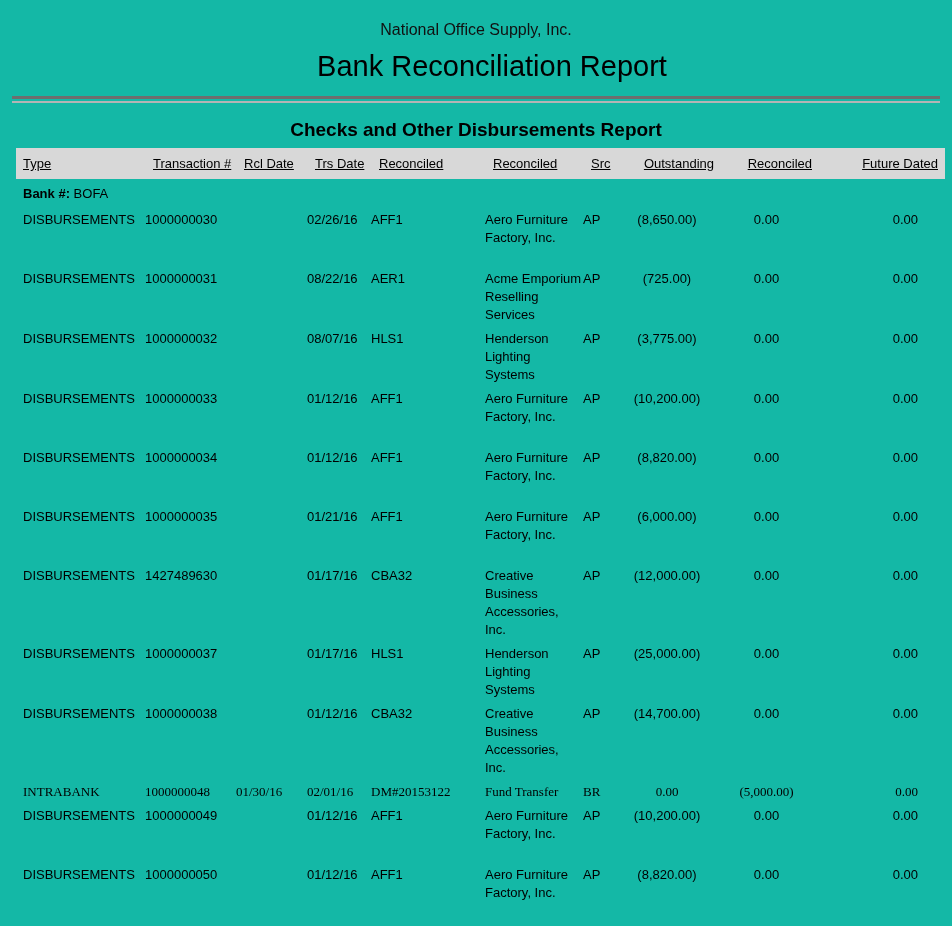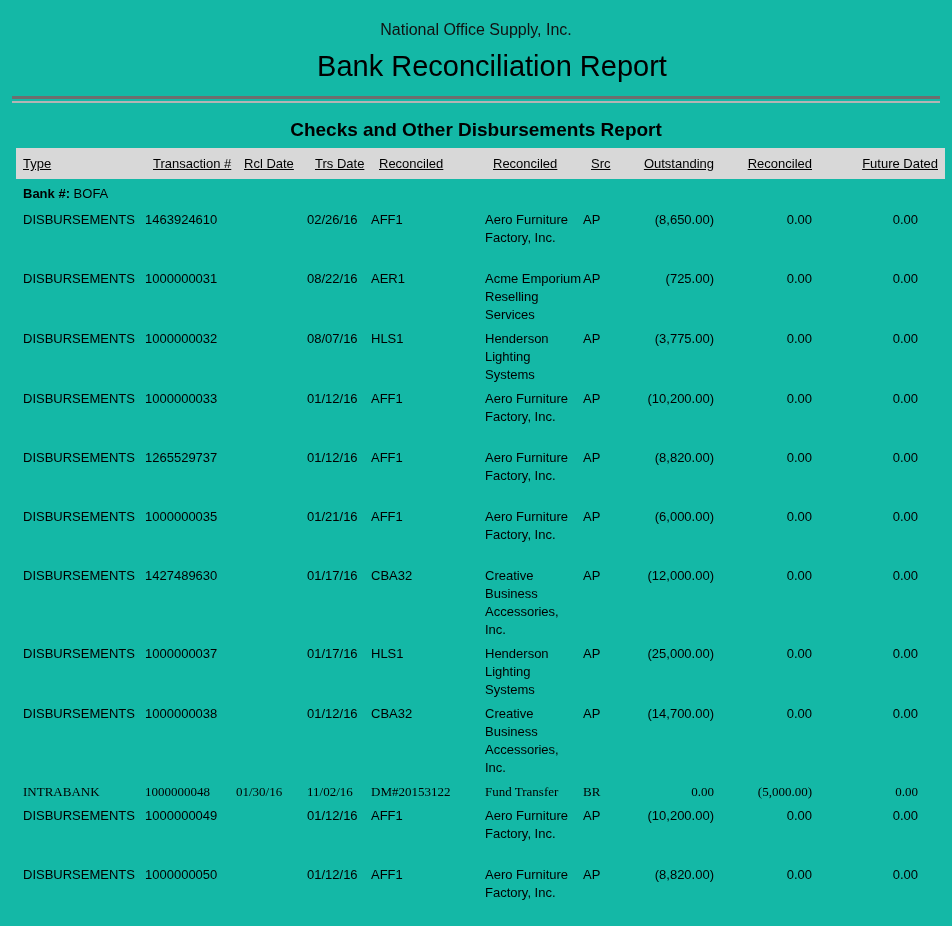--- a/index.html
+++ b/index.html
@@ -85,21 +85,21 @@
   tr.bank-row td { padding: 6px 0 8px 7px; margin-left: 28px; }
   .bank-label { font-weight: 700; }
   tr.data-row td {
     height: 59px;              
     box-sizing: border-box;
     padding-bottom: 6px;
   }
   tr.data-row td:first-child { padding-left: 7px; }
   tr.row-intrabank td { height: auto; font-family: Liberation Serif, serif; }
   tbody td:nth-child(8),
-  tbody td:nth-child(9) { text-align: right; padding-right: 7px; }
+  tbody td:nth-child(9) { text-align: center; padding-right: 7px; }
   tbody td:nth-child(10) { text-align: right; padding-right: 27px; }
 </style>
 </head>
 <body>
 
 <div class="page">
   <div class="company">National Office Supply, Inc.</div>
   <div class="title">Bank Reconciliation Report</div>
   <div class="divider"></div>
   <div class="section-title">Checks and Other Disbursements Report</div>
@@ -130,21 +130,21 @@
           <th>Reconciled</th>
           <th>Future Dated</th>
         </tr>
     </thead>
     <tbody id="table-body">
       <tr class="bank-row">
         <td colspan="10"><span class="bank-label">Bank #:</span> <span>BOFA</span></td>
       </tr>
     <tr class="data-row row-disbursements">
           <td>DISBURSEMENTS</td>
-          <td>1463924610</td>
+          <td>1000000030</td>
           <td></td>
           <td>02/26/16</td>
           <td>AFF1</td>
           <td>Aero Furniture Factory, Inc.</td>
           <td>AP</td>
           <td>(8,650.00)</td>
           <td>0.00</td>
           <td>0.00</td>
         </tr>
         <tr class="data-row row-disbursements">
@@ -178,21 +178,21 @@
           <td>01/12/16</td>
           <td>AFF1</td>
           <td>Aero Furniture Factory, Inc.</td>
           <td>AP</td>
           <td>(10,200.00)</td>
           <td>0.00</td>
           <td>0.00</td>
         </tr>
         <tr class="data-row row-disbursements">
           <td>DISBURSEMENTS</td>
-          <td>1265529737</td>
+          <td>1000000034</td>
           <td></td>
           <td>01/12/16</td>
           <td>AFF1</td>
           <td>Aero Furniture Factory, Inc.</td>
           <td>AP</td>
           <td>(8,820.00)</td>
           <td>0.00</td>
           <td>0.00</td>
         </tr>
         <tr class="data-row row-disbursements">
@@ -240,21 +240,21 @@
           <td>Creative Business Accessories, Inc.</td>
           <td>AP</td>
           <td>(14,700.00)</td>
           <td>0.00</td>
           <td>0.00</td>
         </tr>
         <tr class="data-row row-intrabank">
           <td>INTRABANK</td>
           <td>1000000048</td>
           <td>01/30/16</td>
-          <td>11/02/16</td>
+          <td>02/01/16</td>
           <td>DM#20153122</td>
           <td>Fund Transfer</td>
           <td>BR</td>
           <td>0.00</td>
           <td>(5,000.00)</td>
           <td>0.00</td>
         </tr>
         <tr class="data-row row-disbursements">
           <td>DISBURSEMENTS</td>
           <td>1000000049</td>

